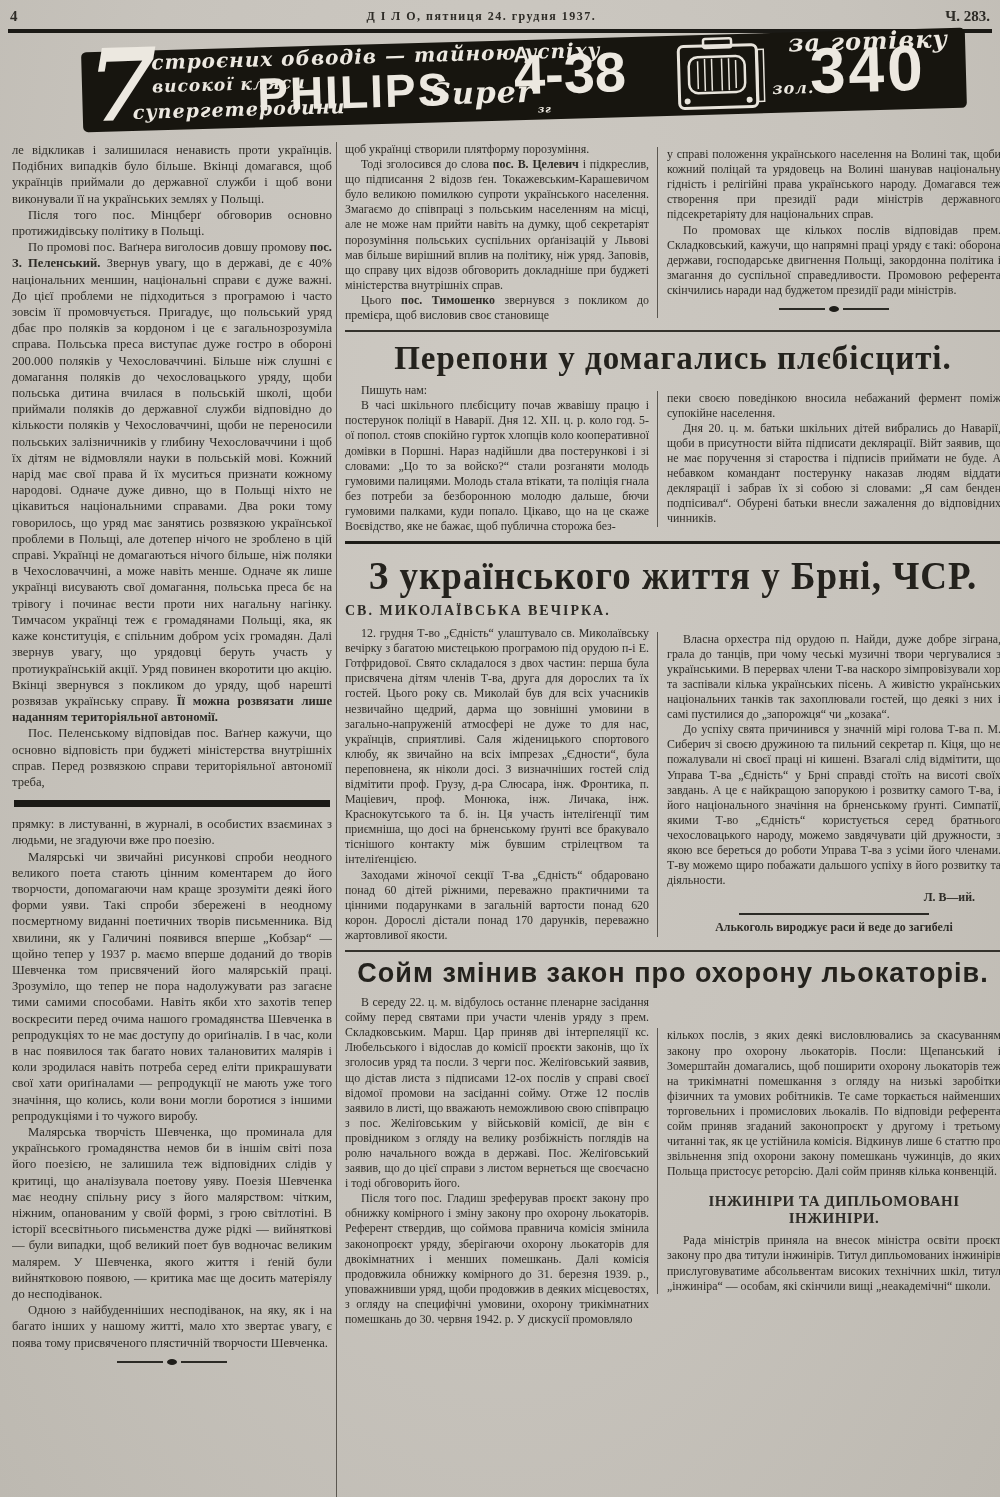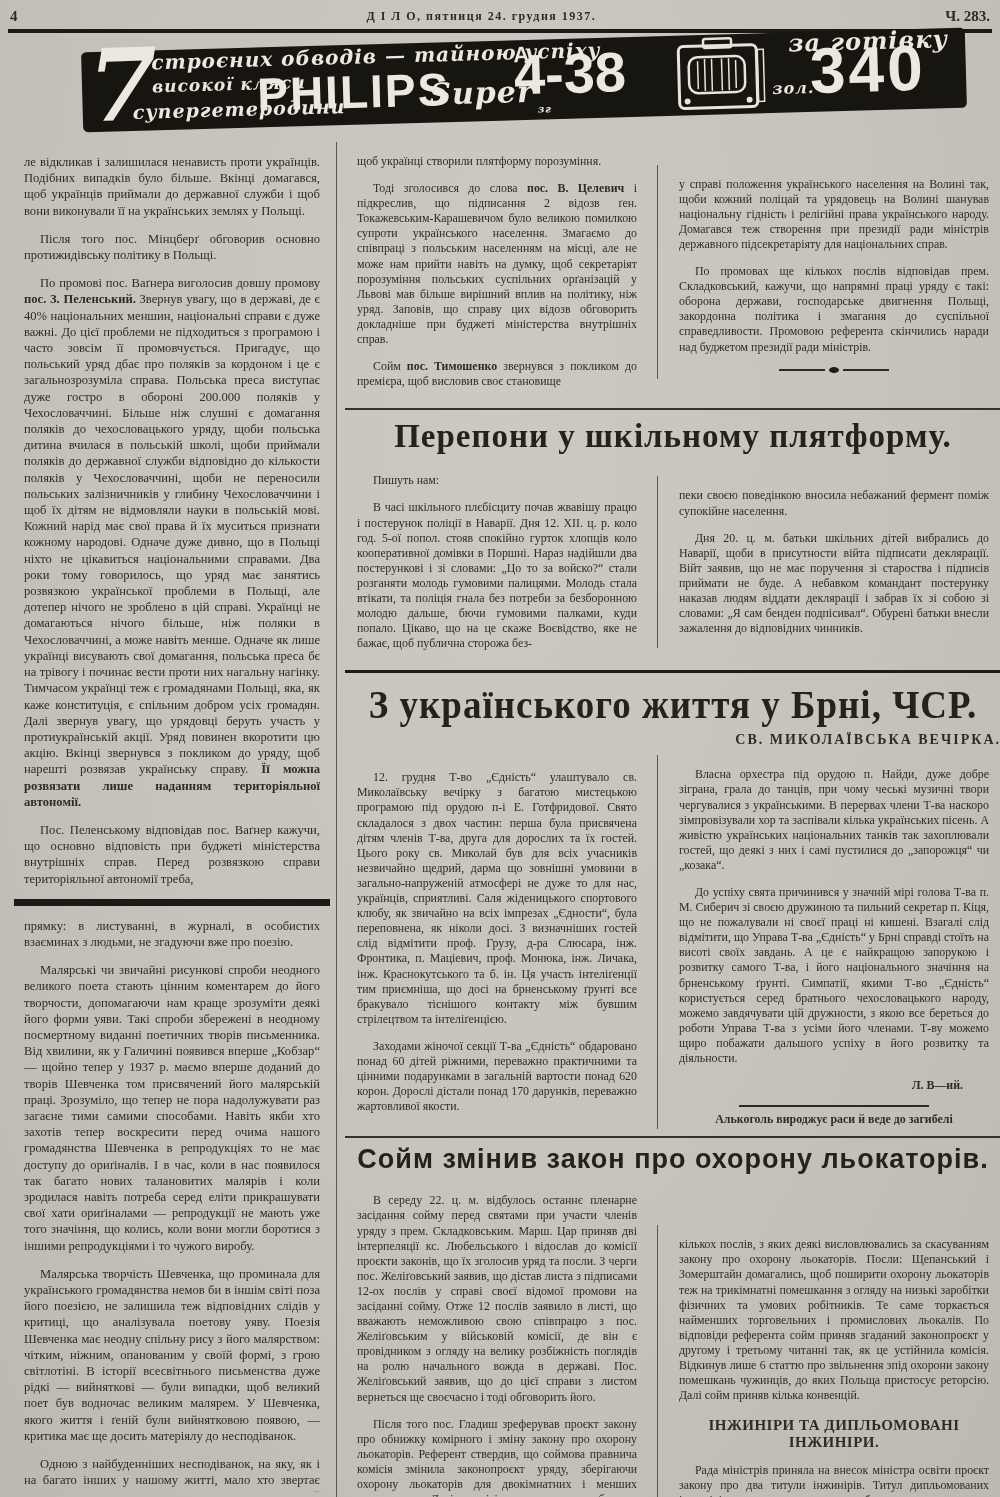--- a/index.html
+++ b/index.html
@@ -31,41 +31,41 @@
   .ad .note{left:455px;top:64px;font-size:10px;font-style:italic;}
   .ad .radio{left:592px;top:2px;}
   .ad .cash{left:692px;top:-4px;font-size:24px;width:190px;text-align:center;}
   .ad .zol{left:690px;top:46px;font-size:16px;}
   .ad .price{left:728px;top:2px;font-size:64px;font-weight:bold;
              font-family:"Liberation Sans",sans-serif;letter-spacing:3px;}
   
   .col1{position:absolute;left:12px;top:142px;width:320px;height:1350px;overflow:hidden;}
   .rarea{position:absolute;left:336px;top:142px;width:656px;height:1355px;overflow:hidden;
          border-left:1px solid #5b5750;padding-left:8px;}
-  p{margin:12px;text-align:justify;}
+  p{margin:0;text-align:justify;}
   .col1 p{font-size:12.6px;line-height:16.2px;}
   .rarea p{font-size:11.9px;line-height:15.1px;}
   .ind{text-indent:16px;}
   .row{display:flex;align-items:center;}
   .c-left{width:312px;padding-right:8px;box-sizing:border-box;}
   .c-right{flex:1;border-left:1px solid #5b5750;padding-left:9px;}
   
   .odiv{width:110px;margin:8px auto 6px;display:flex;align-items:center;gap:4px;}
   .odiv::before,.odiv::after{content:"";flex:1;height:2px;background:#2b2a25;}
   .odot{width:10px;height:6px;background:#1e1d19;border-radius:50%;}
   .thickbar{height:7px;background:#1b1a16;margin:10px 2px 9px;}
   .hr2{height:2px;background:#34322c;margin:7px 0 2px;}
   .hr3{height:3px;background:#1d1c17;margin:7px 0 2px;}
   .shortrule{height:2px;background:#2b2a25;width:190px;margin:8px auto 5px;}
   
   .h-pleb{font-size:33px;font-weight:bold;text-align:center;margin:8px 0 6px;
           letter-spacing:1px;color:#24221d;}
   .h-brno{font-size:37px;font-weight:bold;text-align:center;margin:10px 0 2px;
           letter-spacing:1px;color:#24221d;transform:scaleY(1.08);}
-  .sub-brno{font-size:14px;font-weight:bold;text-align:right;letter-spacing:2px;margin:6px 0 7px;}
+  .sub-brno{font-size:14px;font-weight:bold;text-align:left;letter-spacing:2px;margin:6px 0 7px;}
   .h-soym{font-family:"Liberation Sans",sans-serif;font-size:27px;font-weight:bold;
           text-align:center;margin:6px 0 6px;color:#24221d;letter-spacing:1px;}
   .h-eng{font-size:15px;font-weight:bold;text-align:center;letter-spacing:.5px;margin:14px 0 6px;}
   .sig{text-align:right;font-weight:bold;padding-right:26px;margin-top:2px;}
   .slogan{font-weight:bold;text-align:center;font-size:13px;margin:0 0 2px;}
   b{font-weight:bold;}
 </style>
 </head>
 <body>
 
@@ -123,34 +123,34 @@
         <span class="odot"></span>
       </div>
   </div>
 
   <div class="rarea">
 
     <div class="row">
       <div class="c-left">
         <p>щоб українці створили плятформу порозуміння.</p>
         <p class="ind"><span>Тоді зголосився до слова </span><b>пос. В. Целевич</b><span> і підкреслив, що підписання 2 відозв ґен. Токажевським-Карашевичом було великою помилкою супроти українського населення. Змагаємо до співпраці з польським населенням на місці, але не може нам прийти навіть на думку, щоб секретаріят порозуміння польських суспільних орґанізацій у Львові мав більше вирішний вплив на політику, ніж уряд. Заповів, що справу цих відозв обговорить докладніше при буджеті міністерства внутрішніх справ.</span></p>
-        <p class="ind"><span>Сойм </span><b>пос. Тимошенко</b><span> звернувся з покликом до премієра, щоб висловив своє становище</span></p>
+        <p class="ind"><span>Цього </span><b>пос. Тимошенко</b><span> звернувся з покликом до премієра, щоб висловив своє становище</span></p>
       </div>
       <div class="c-right">
         <p>у справі положення українського населення на Волині так, щоби кожний поліцай та урядовець на Волині шанував національну гідність і релігійні права українського народу. Домагався теж створення при президії ради міністрів державного підсекретаріяту для національних справ.</p>
         <p class="ind">По промовах ще кількох послів відповідав прем. Складковський, кажучи, що напрямні праці уряду є такі: оборона держави, господарське двигнення Польщі, закордонна політика і змагання до суспільної справедливости. Промовою референта скінчились наради над буджетом президії ради міністрів.</p>
         <div class="odiv">
             <span class="odot"></span>
           </div>
       </div>
     </div>
 
     <div class="hr2"></div>
 
-    <h2 class="h-pleb">Перепони у шкільному плятформу.</h2>
+    <h2 class="h-pleb">Перепони у домагались плєбісциті.</h2>
     <div class="row">
       <div class="c-left">
         <p class="ind">Пишуть нам:</p>
         <p class="ind">В часі шкільного плєбісциту почав жвавішу працю і постерунок поліції в Наварії. Дня 12. XII. ц. р. коло год. 5-ої попол. стояв спокійно гурток хлопців коло кооперативної домівки в Поршні. Нараз надійшли два постерункові і зі словами: „Цо то за войско?“ стали розганяти молодь гумовими палицями. Молодь стала втікати, та поліція гнала без потреби за безборонною молодю дальше, бючи гумовими палками, куди попало. Цікаво, що на це скаже Воєвідство, яке не бажає, щоб публична сторожа без-</p>
       </div>
       <div class="c-right">
         <p>пеки своєю поведінкою вносила небажаний фермент поміж супокійне населення.</p>
         <p class="ind">Дня 20. ц. м. батьки шкільних дітей вибрались до Наварії, щоби в присутности війта підписати деклярації. Війт заявив, що не має поручення зі староства і підписів приймати не буде. А небавком командант постерунку наказав людям віддати деклярації і забрав їх зі собою зі словами: „Я сам бенден подпісивал“. Обурені батьки внесли зажалення до відповідних чинників.</p>
       </div>
     </div>

